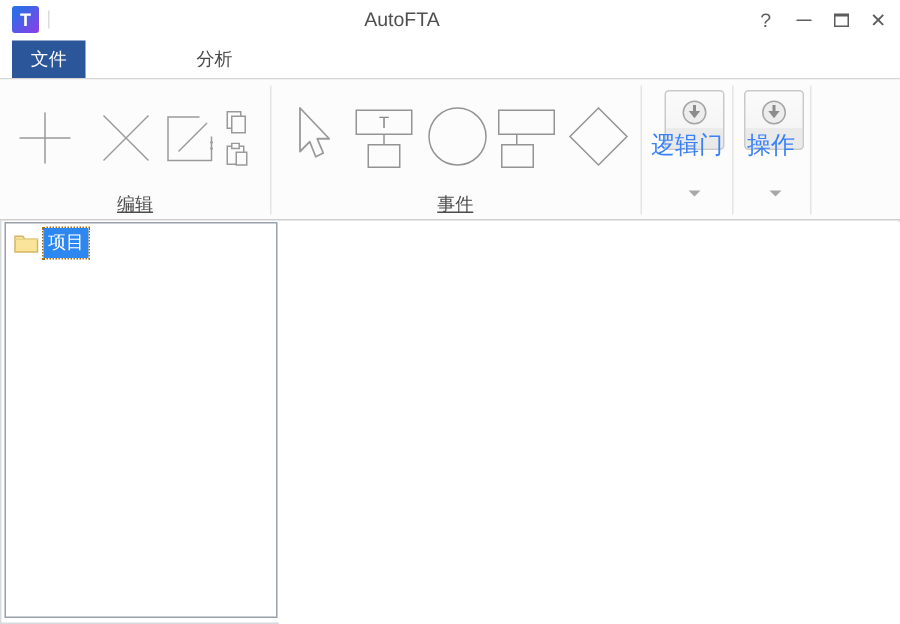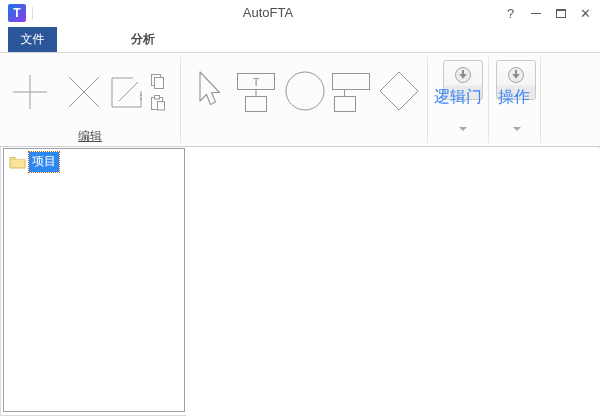--- a/index.html
+++ b/index.html
@@ -26,21 +26,21 @@
 
   
   .tabrow { position:absolute; top:26px; left:0; width:100%; height:27px; background:#fff;
             border-bottom:1px solid #d5d5d5; }
   .file-btn { position:absolute; left:8px; top:1px; width:49px; height:25px; background:#2b579a;
               color:#fff; font-size:12px; text-align:center; line-height:25px; cursor:pointer; }
   .tab { position:absolute; top:1px; height:25px; line-height:25px; text-align:center;
          font-size:12px; color:#4a4a4a; cursor:pointer; }
   .tab.active { left:62px; width:62px; height:26px; background:#fff;
                 border:1px solid #d4d4d4; border-bottom:none; color:#333; z-index:3; }
-  .tab.t2 { left:118px; width:50px;font-weight:bold; }
+  .tab.t2 { left:118px; width:50px; }
   .tab.t3 { left:168px; width:50px; }
 
   
   .ribbon { position:absolute; top:53px; left:0; width:100%; height:94px; background:#fcfcfc;
             border-bottom:1px solid #cfcfcf; }
   .gsep { position:absolute; top:4px; width:1px; height:86px; background:#e4e4e4; }
   .gsep.s1 { left:180px; } .gsep.s2 { left:427px; } .gsep.s3 { left:488px; } .gsep.s4 { left:540px; }
   .group-label { position:absolute; top:75px; font-size:12px; color:#4c4c4c; text-align:center;text-decoration:underline; }
   .gl1 { left:0; width:180px; } .gl2 { left:180px; width:247px; }
   .tool { position:absolute; cursor:pointer; }
@@ -159,20 +159,21 @@
         <rect x="3.5" y="4.5" width="37" height="16" fill="none" stroke="#949494"></rect>
         <line x1="15.5" y1="20.5" x2="15.5" y2="27.5" stroke="#949494"></line>
         <rect x="5.5" y="27.5" width="21" height="15" fill="none" stroke="#949494"></rect>
       </svg>
     </div>
     <div class="tool" style="left:377px; top:16px;">
       <svg width="44" height="44" viewBox="0 0 44 44">
         <polygon points="22,3 41,22 22,41 3,22" fill="none" stroke="#949494"></polygon>
       </svg>
     </div>
+    <div class="group-label gl2">事件</div>
     <div class="gsep s2"></div>
 
     <div class="big-btn bb1">
       <svg width="18" height="18" viewBox="0 0 18 18">
         <circle cx="9" cy="9" r="7.5" fill="#ededed" stroke="#a5a5a5"></circle>
         <rect x="8" y="4" width="2" height="5" fill="#8c8c8c"></rect>
         <path d="M5.2 8 L9 12.8 L12.8 8 Z" fill="#8c8c8c"></path>
       </svg>
     </div>
     <div class="dd-label dl1">逻辑门</div>

